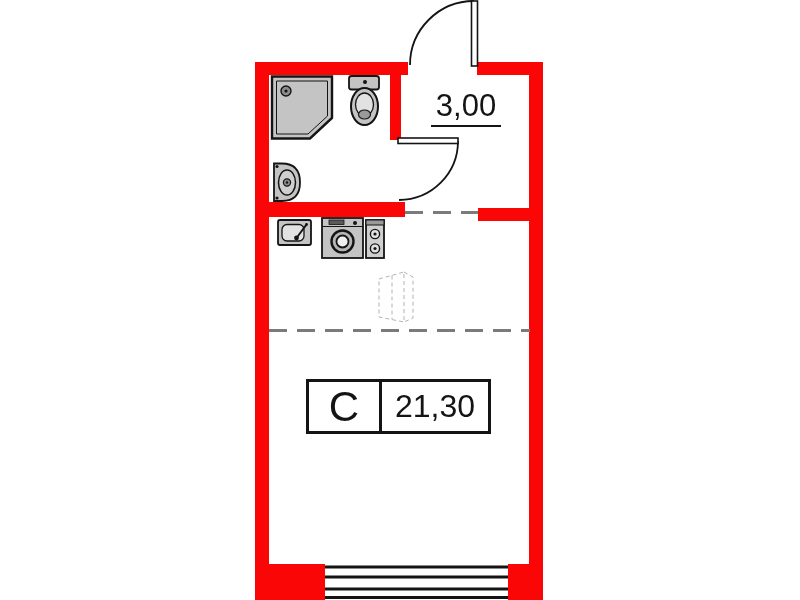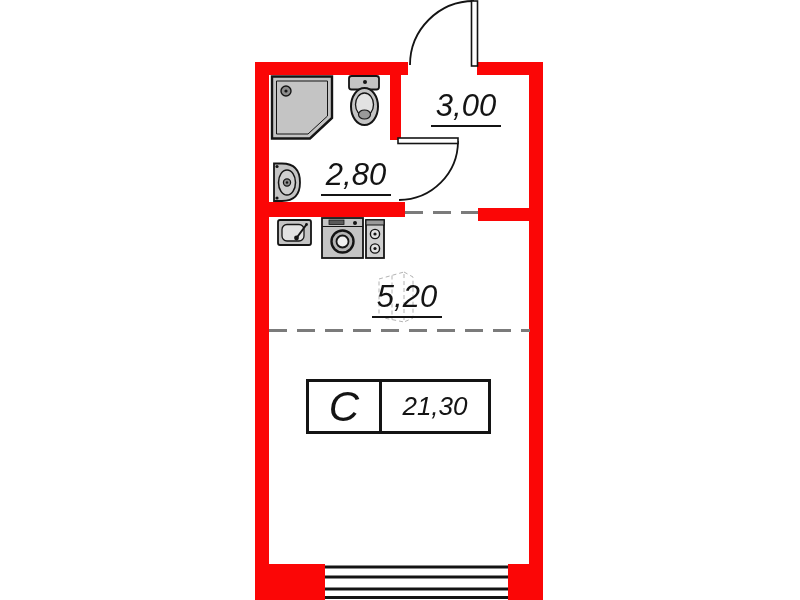--- a/index.html
+++ b/index.html
@@ -1,18 +1,18 @@
 <!DOCTYPE html>
 <html><head>
 <meta charset="utf-8">
 <style>
   html,body{margin:0;padding:0;background:#ffffff;}
   .stage{
     position:relative;width:800px;height:600px;background:#ffffff;overflow:hidden;
-    font-family:"Liberation Sans", sans-serif;color:#141414;font-style:italic;
+    font-family:"Liberation Sans", sans-serif;color:#141414;
   }
   .wall{position:absolute;background:#fb0606;}
   .white-inset{position:absolute;background:#ffffff;}
   .zone-dash{
     position:absolute;height:3px;
     background:repeating-linear-gradient(90deg,#7b7b7b 0 18px,transparent 18px 28px);
   }
   .dim{
     position:absolute;font-size:31px;line-height:1.05;text-align:center;
     color:#141414;white-space:nowrap;
@@ -21,21 +21,21 @@
   .unit-box{
     position:absolute;left:306px;top:379px;width:185px;height:55px;
     border:3px solid #141414;background:#ffffff;box-sizing:border-box;
     display:flex;align-items:stretch;
   }
   .unit-letter{
     width:70px;border-right:3px solid #141414;display:flex;
     align-items:center;justify-content:center;font-size:42px;
   }
   .unit-total{
-    flex:1;display:flex;align-items:center;justify-content:center;font-size:26px;
+    flex:1;display:flex;align-items:center;justify-content:center;font-size:32px;
   }
   svg.overlay{position:absolute;left:0;top:0;pointer-events:none;}
 </style>
 </head>
 <body>
 
 <div class="stage">
 
   <div class="wall" style="left:255px;top:62px;width:153px;height:13px;"></div>
   <div class="wall" style="left:477px;top:62px;width:66px;height:13px;"></div>
@@ -122,25 +122,19 @@
       <rect x="325" y="565.5" width="183" height="3"></rect>
       <rect x="325" y="575.5" width="183" height="3"></rect>
       <rect x="325" y="587.5" width="183" height="3"></rect>
       <rect x="325" y="596" width="183" height="3"></rect>
     </g>
   </svg>
 
   <div class="dim" style="left:422px;top:90px;width:88px;">
     <span class="u">3,00</span>
   </div>
-  <div class="dim" style="left:312px;top:159px;width:88px;">
-    <span class="u">2,80</span>
-  </div>
-  <div class="dim" style="left:363px;top:281px;width:88px;">
-    <span class="u">5,20</span>
-  </div>
 
   <div class="unit-box">
     <div class="unit-letter">С</div>
     <div class="unit-total">21,30</div>
   </div>
 
 </div>
 
 </body></html>

